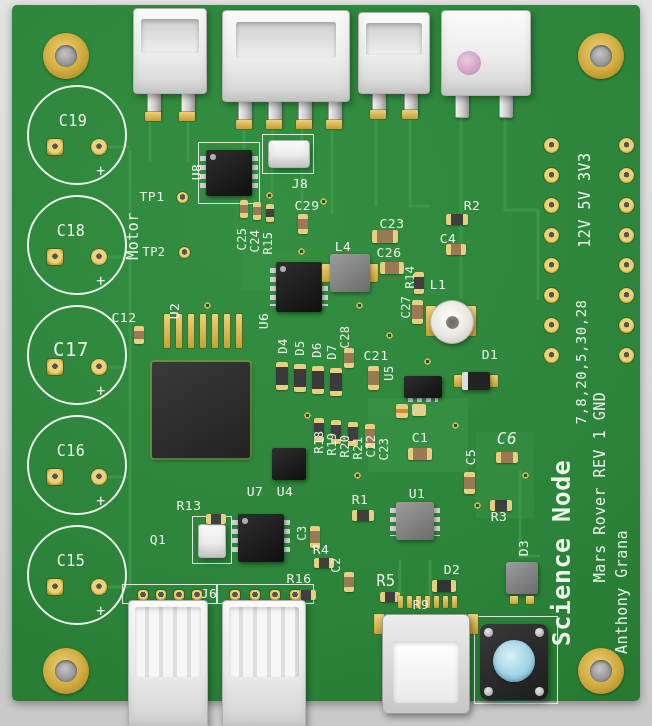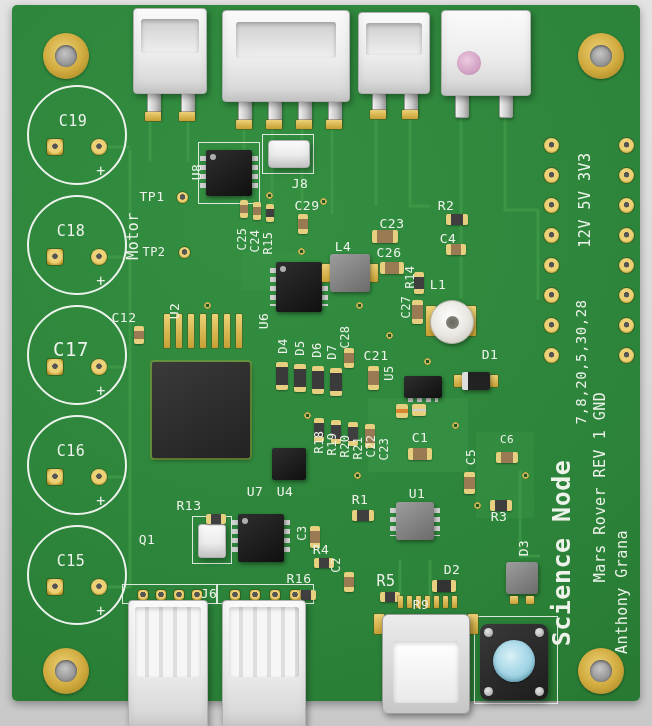--- a/index.html
+++ b/index.html
@@ -341,21 +341,21 @@
       <span class="silk" style="left: 133px; top: 236px; font-size: 15px; transform: translate(-50%, -50%) rotate(-90deg);">Motor</span>
       <span class="silk" style="left: 152px; top: 196px; font-size: 13px; transform: translate(-50%, -50%) rotate(0deg);">TP1</span>
       <span class="silk" style="left: 154px; top: 252px; font-size: 12px; transform: translate(-50%, -50%) rotate(0deg);">TP2</span>
       <span class="silk" style="left: 196px; top: 172px; font-size: 13px; transform: translate(-50%, -50%) rotate(-90deg);">U8</span>
       <span class="silk" style="left: 300px; top: 183px; font-size: 13px; transform: translate(-50%, -50%) rotate(0deg);">J8</span>
       <span class="silk" style="left: 307px; top: 205px; font-size: 13px; transform: translate(-50%, -50%) rotate(0deg);">C29</span>
       <span class="silk" style="left: 242px; top: 239px; font-size: 12px; transform: translate(-50%, -50%) rotate(-90deg);">C25</span>
       <span class="silk" style="left: 255px; top: 241px; font-size: 12px; transform: translate(-50%, -50%) rotate(-90deg);">C24</span>
       <span class="silk" style="left: 268px; top: 243px; font-size: 12px; transform: translate(-50%, -50%) rotate(-90deg);">R15</span>
       <span class="silk" style="left: 392px; top: 223px; font-size: 13px; transform: translate(-50%, -50%) rotate(0deg);">C23</span>
-      <span class="silk" style="left: 446px; top: 205px; font-size: 13px; transform: translate(-50%, -50%) rotate(0deg);">R2</span>
+      <span class="silk" style="left: 472px; top: 205px; font-size: 13px; transform: translate(-50%, -50%) rotate(0deg);">R2</span>
       <span class="silk" style="left: 448px; top: 238px; font-size: 13px; transform: translate(-50%, -50%) rotate(0deg);">C4</span>
       <span class="silk" style="left: 343px; top: 246px; font-size: 13px; transform: translate(-50%, -50%) rotate(0deg);">L4</span>
       <span class="silk" style="left: 389px; top: 252px; font-size: 13px; transform: translate(-50%, -50%) rotate(0deg);">C26</span>
       <span class="silk" style="left: 410px; top: 277px; font-size: 12px; transform: translate(-50%, -50%) rotate(-90deg);">R14</span>
       <span class="silk" style="left: 438px; top: 284px; font-size: 13px; transform: translate(-50%, -50%) rotate(0deg);">L1</span>
       <span class="silk" style="left: 406px; top: 307px; font-size: 12px; transform: translate(-50%, -50%) rotate(-90deg);">C27</span>
       <span class="silk" style="left: 174px; top: 311px; font-size: 13px; transform: translate(-50%, -50%) rotate(-90deg);">U2</span>
       <span class="silk" style="left: 124px; top: 317px; font-size: 13px; transform: translate(-50%, -50%) rotate(0deg);">C12</span>
       <span class="silk" style="left: 263px; top: 321px; font-size: 13px; transform: translate(-50%, -50%) rotate(-90deg);">U6</span>
       <span class="silk" style="left: 283px; top: 346px; font-size: 12px; transform: translate(-50%, -50%) rotate(-90deg);">D4</span>
@@ -367,26 +367,26 @@
       <span class="silk" style="left: 389px; top: 373px; font-size: 12px; transform: translate(-50%, -50%) rotate(-90deg);">U5</span>
       <span class="silk" style="left: 490px; top: 354px; font-size: 13px; transform: translate(-50%, -50%) rotate(0deg);">D1</span>
       <span class="silk" style="left: 420px; top: 437px; font-size: 13px; transform: translate(-50%, -50%) rotate(0deg); text-align: center;">C1</span>
       <span class="silk" style="left: 319px; top: 442px; font-size: 12px; transform: translate(-50%, -50%) rotate(-90deg);">R18</span>
       <span class="silk" style="left: 332px; top: 444px; font-size: 12px; transform: translate(-50%, -50%) rotate(-90deg);">R19</span>
       <span class="silk" style="left: 345px; top: 446px; font-size: 12px; transform: translate(-50%, -50%) rotate(-90deg);">R20</span>
       <span class="silk" style="left: 358px; top: 448px; font-size: 12px; transform: translate(-50%, -50%) rotate(-90deg);">R21</span>
       <span class="silk" style="left: 371px; top: 446px; font-size: 12px; transform: translate(-50%, -50%) rotate(-90deg);">C22</span>
       <span class="silk" style="left: 384px; top: 449px; font-size: 12px; transform: translate(-50%, -50%) rotate(-90deg);">C23</span>
       <span class="silk" style="left: 470px; top: 457px; font-size: 13px; transform: translate(-50%, -50%) rotate(-90deg);">C5</span>
-      <span class="silk" style="left: 507px; top: 439px; font-size: 11px; transform: translate(-50%, -50%) rotate(0deg);">C6</span>
+      <span class="silk" style="left: 507px; top: 439px; font-size: 16px; transform: translate(-50%, -50%) rotate(0deg); font-style: italic;">C6</span>
       <span class="silk" style="left: 499px; top: 516px; font-size: 13px; transform: translate(-50%, -50%) rotate(0deg);">R3</span>
       <span class="silk" style="left: 189px; top: 505px; font-size: 13px; transform: translate(-50%, -50%) rotate(0deg);">R13</span>
       <span class="silk" style="left: 255px; top: 491px; font-size: 13px; transform: translate(-50%, -50%) rotate(0deg);">U7</span>
       <span class="silk" style="left: 285px; top: 491px; font-size: 13px; transform: translate(-50%, -50%) rotate(0deg);">U4</span>
-      <span class="silk" style="left: 147px; top: 539px; font-size: 13px; transform: translate(-50%, -50%) rotate(0deg);">Q1</span>
+      <span class="silk" style="left: 158px; top: 539px; font-size: 13px; transform: translate(-50%, -50%) rotate(0deg);">Q1</span>
       <span class="silk" style="left: 302px; top: 533px; font-size: 12px; transform: translate(-50%, -50%) rotate(-90deg);">C3</span>
       <span class="silk" style="left: 360px; top: 499px; font-size: 13px; transform: translate(-50%, -50%) rotate(0deg);">R1</span>
       <span class="silk" style="left: 417px; top: 493px; font-size: 13px; transform: translate(-50%, -50%) rotate(0deg);">U1</span>
       <span class="silk" style="left: 321px; top: 549px; font-size: 13px; transform: translate(-50%, -50%) rotate(0deg);">R4</span>
       <span class="silk" style="left: 336px; top: 565px; font-size: 12px; transform: translate(-50%, -50%) rotate(-90deg);">C2</span>
       <span class="silk" style="left: 299px; top: 578px; font-size: 13px; transform: translate(-50%, -50%) rotate(0deg);">R16</span>
       <span class="silk" style="left: 209px; top: 593px; font-size: 13px; transform: translate(-50%, -50%) rotate(0deg);">J6</span>
       <span class="silk" style="left: 386px; top: 581px; font-size: 15px; transform: translate(-50%, -50%) rotate(0deg);">R5</span>
       <span class="silk" style="left: 452px; top: 569px; font-size: 13px; transform: translate(-50%, -50%) rotate(0deg);">D2</span>
       <span class="silk" style="left: 523px; top: 548px; font-size: 13px; transform: translate(-50%, -50%) rotate(-90deg);">D3</span>

